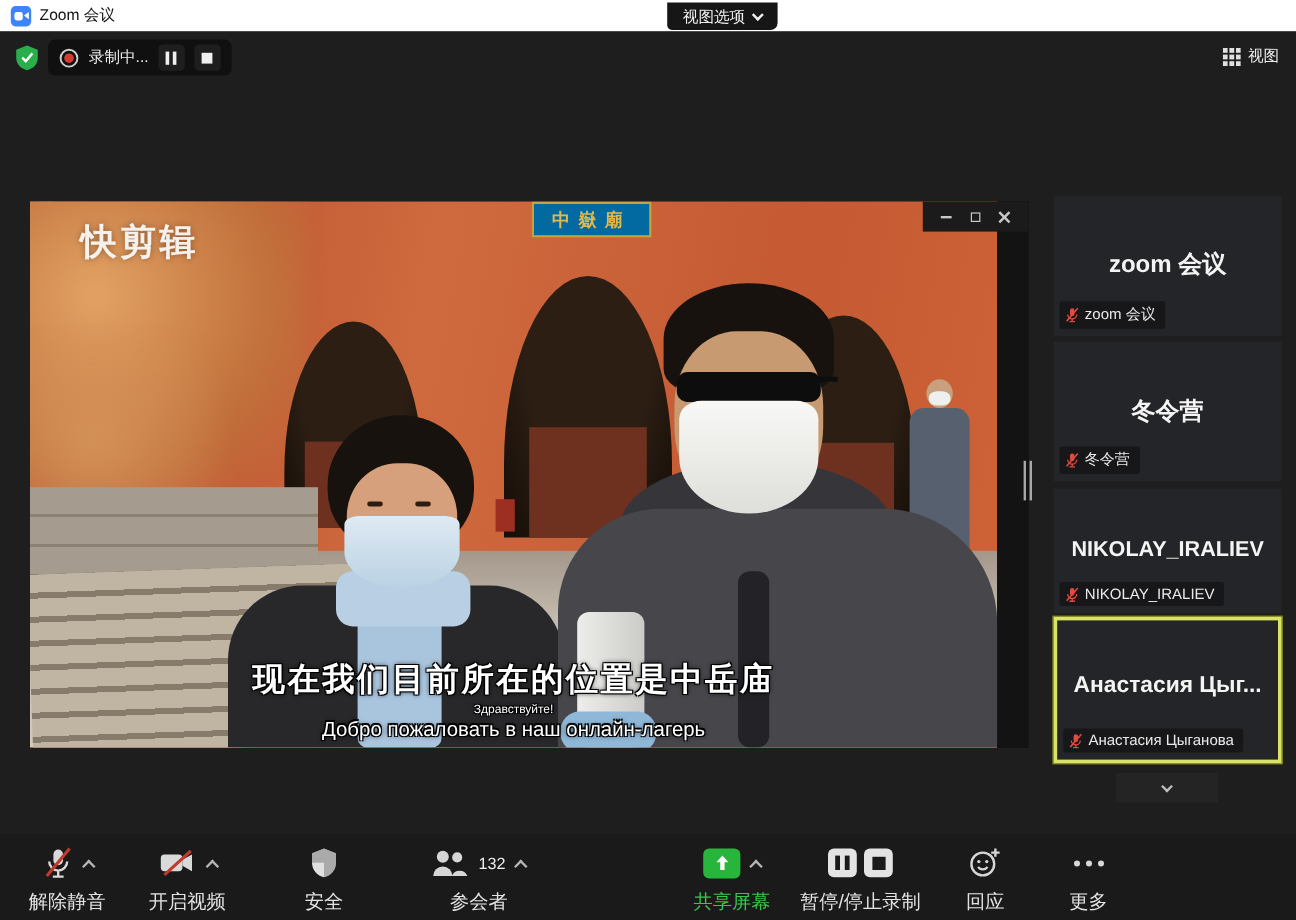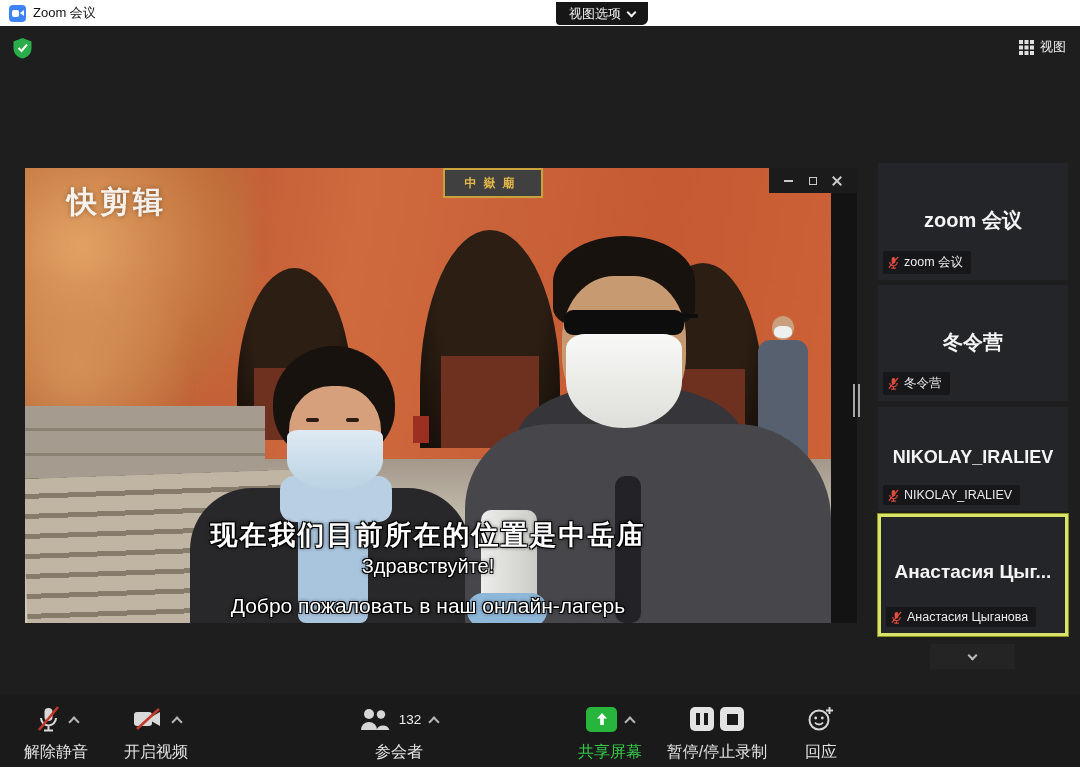--- a/index.html
+++ b/index.html
@@ -47,22 +47,22 @@
   .wc-close::before,.wc-close::after { content:""; position:absolute; left:4px; top:-1px; width:2px; height:12px; background:#c9c9c9; }
   .wc-close::before { transform:rotate(45deg);} .wc-close::after { transform:rotate(-45deg);}
 
   
   .wall { position:absolute; left:0; top:0; width:100%; height:66%;
           background:linear-gradient(100deg,#b04a2b 0%,#cf6a3e 40%,#c55a33 75%,#cd6237 100%); }
   .tree { position:absolute; left:-40px; top:-30px; width:270px; height:310px; filter:blur(7px);
           background:radial-gradient(circle at 35% 35%, rgba(229,168,104,.95), rgba(193,123,62,.65) 55%, rgba(180,100,50,0) 78%); }
   .tree2 { position:absolute; left:-20px; top:120px; width:180px; height:200px; filter:blur(8px);
           background:radial-gradient(circle at 40% 40%, rgba(214,150,92,.85), rgba(150,90,50,0) 75%); }
-  .plaque { position:absolute; left:418px; top:0; width:100px; height:30px; background:#404040;
-            border:2px solid #c9a23c; color:#e3b84a; font-weight:bold; font-size:12px; letter-spacing:7px;
+  .plaque { position:absolute; left:418px; top:0; width:100px; height:30px; background:#0369a1;
+            border:2px solid #c9a23c; color:#e3b84a; font-weight:bold; font-size:15px; letter-spacing:7px;
             display:flex; align-items:center; justify-content:center; }
   .arch { position:absolute; background:radial-gradient(ellipse at 50% 15%, #2c1e13 55%, #140d08 100%);
           border-radius:50% 50% 0 0 / 72% 72% 0 0; }
   .arch::after { content:""; position:absolute; left:15%; bottom:0; width:70%; height:42%; background:#6e3120; }
   .arch.a1 { left:212px; top:100px; width:115px; height:172px; }
   .arch.a2 { left:395px; top:62px;  width:140px; height:218px; }
   .arch.a3 { left:618px; top:95px;  width:120px; height:182px; }
   .ground { position:absolute; left:0; bottom:0; width:100%; height:36%;
             background:linear-gradient(180deg,#a3978a 0%,#c3bbad 35%,#d2cabc 100%); }
   .stone-base { position:absolute; left:0; top:238px; width:240px; height:95px;
@@ -103,22 +103,22 @@
   .p-man .mask { position:absolute; left:101px; top:98px; width:116px; height:94px;
                  background:linear-gradient(#f8f8f6,#dededa); border-radius:16% 16% 50% 50%; }
   .p-man .body { position:absolute; left:0; top:188px; width:366px; height:199px; background:#46464b; border-radius:85px 95px 0 0; }
   .p-man .zip { position:absolute; left:150px; top:240px; width:26px; height:147px; background:#232327; border-radius:10px; }
 
   .watermark { position:absolute; left:42px; top:14px; font-size:30px; font-weight:bold; letter-spacing:3px;
                color:rgba(255,255,255,.9); text-shadow:0 0 5px rgba(0,0,0,.35); z-index:8; }
   .subs { position:absolute; left:0; bottom:5px; width:100%; text-align:center; z-index:9; color:#fff; }
   .outline { text-shadow:-1px -1px 0 #000,1px -1px 0 #000,-1px 1px 0 #000,1px 1px 0 #000,0 0 4px #000; }
   .sub-zh { font-size:27px; font-weight:bold; letter-spacing:2px;text-align:center; }
-  .sub-ru1 { font-size:20px; margin-top:2px; }
-  .sub-ru2 { font-size:21px; margin-top:16px; }
+  .sub-ru1 { font-size:10px; margin-top:2px; }
+  .sub-ru2 { font-size:17px; margin-top:1px; }
 
   
   .drag-handle { position:absolute; left:853px; top:384px; width:8px; height:33px; display:flex; gap:3px; z-index:10; }
   .drag-handle i { width:2px; height:100%; background:#c2c2c2; opacity:.85; }
 
   
   .tile { position:absolute; left:878px; width:190px; background:#242528; }
   .tile .tile-name { position:absolute; left:0; top:38%; width:100%; text-align:center; color:#f4f4f4;
                      font-size:20px; font-weight:bold; white-space:nowrap; overflow:hidden; }
   .tile .tile-label { position:absolute; left:5px; bottom:6px; display:flex; align-items:center; gap:4px;
@@ -160,20 +160,34 @@
       <span>视图选项</span>
       <span class="chev down"></span>
     </div>
   </div>
 
   <div class="meetbar">
     <svg class="shield-badge" width="21" height="22" viewBox="0 0 21 22">
       <path d="M10.5 1 L19.5 4.5 V11 C19.5 17 15.5 20.3 10.5 21.5 C5.5 20.3 1.5 17 1.5 11 V4.5 Z" fill="#2aae4b"></path>
       <polyline points="6.5,11 9.5,14 15,7.5" stroke="#fff" stroke-width="2" fill="none"></polyline>
     </svg>
+    <div class="rec-pill">
+      <svg width="17" height="17" viewBox="0 0 17 17">
+        <circle cx="8.5" cy="8.5" r="7" stroke="#cfcfcf" stroke-width="1.6" fill="none"></circle>
+        <circle cx="8.5" cy="8.5" r="4" fill="#d43b31"></circle>
+      </svg>
+      <span class="rec-text">录制中...</span>
+      <span class="rec-btn">
+          <i class="bar"></i>
+          <i class="bar"></i>
+        </span>
+      <span class="rec-btn">
+          <i class="sq"></i>
+        </span>
+    </div>
     <div class="view-top">
       <svg width="15" height="15" viewBox="0 0 15 15">
         <g fill="#e0e0e0">
           <rect x="0" y="0" width="4" height="4"></rect>
             <rect x="5.5" y="0" width="4" height="4"></rect>
             <rect x="11" y="0" width="4" height="4"></rect>
           <rect x="0" y="5.5" width="4" height="4"></rect>
             <rect x="5.5" y="5.5" width="4" height="4"></rect>
             <rect x="11" y="5.5" width="4" height="4"></rect>
           <rect x="0" y="11" width="4" height="4"></rect>
@@ -321,20 +335,29 @@
         <svg width="32" height="24" viewBox="0 0 32 24">
           <rect x="2" y="5" width="18" height="14" rx="3" fill="#d9d9d9"></rect>
           <polygon points="20,9.5 28,5 28,19 20,14.5" fill="#d9d9d9"></polygon>
           <line x1="5" y1="22" x2="27" y2="2" stroke="#c0392b" stroke-width="2.6"></line>
         </svg>
         <span class="caret-up"></span>
       </div>
       <div class="tb-label">开启视频</div>
     </div>
 
+    <div class="tb-item" style="left:224px;width:92px;">
+      <div class="tb-icon-row">
+        <svg width="24" height="26" viewBox="0 0 24 26">
+          <path d="M12 1 L22 5 V12.5 C22 19.5 17.5 23.6 12 25 C6.5 23.6 2 19.5 2 12.5 V5 Z" fill="#e0e0e0"></path>
+          <path d="M12 1 L22 5 V12.5 C22 19.5 17.5 23.6 12 25 V13 H2 V5 Z" fill="#7d7d7d" opacity=".55"></path>
+        </svg>
+      </div>
+      <div class="tb-label">安全</div>
+    </div>
 
     <div class="tb-item" style="left:344px;width:110px;">
       <div class="tb-icon-row">
         <svg width="30" height="24" viewBox="0 0 30 24">
           <circle cx="9" cy="7" r="5" fill="#d6d6d6"></circle>
           <path d="M1 23 a8 8 0 0 1 16 0 Z" fill="#d6d6d6"></path>
           <circle cx="21" cy="7.5" r="4.2" fill="#d6d6d6"></circle>
           <path d="M16.5 23 a7 7 0 0 1 13 0 Z" fill="#d6d6d6"></path>
         </svg>
         <span class="tb-count">132</span>
@@ -376,17 +399,27 @@
           <circle cx="12" cy="14" r="9.5" stroke="#d6d6d6" stroke-width="2" fill="none"></circle>
           <circle cx="8.7" cy="12" r="1.4" fill="#d6d6d6"></circle>
           <circle cx="15.3" cy="12" r="1.4" fill="#d6d6d6"></circle>
           <path d="M8 16.5 a5 5 0 0 0 8 0" stroke="#d6d6d6" stroke-width="1.8" fill="none"></path>
           <path d="M22.5 1 v7 M19 4.5 h7" stroke="#d6d6d6" stroke-width="2"></path>
         </svg>
       </div>
       <div class="tb-label">回应</div>
     </div>
 
+    <div class="tb-item" style="left:864px;width:86px;">
+      <div class="tb-icon-row">
+        <span class="dots">
+            <i></i>
+            <i></i>
+            <i></i>
+          </span>
+      </div>
+      <div class="tb-label">更多</div>
+    </div>
   </div>
 
   <div class="end-btn">结束</div>
 
 </div>
 
 </body></html>

